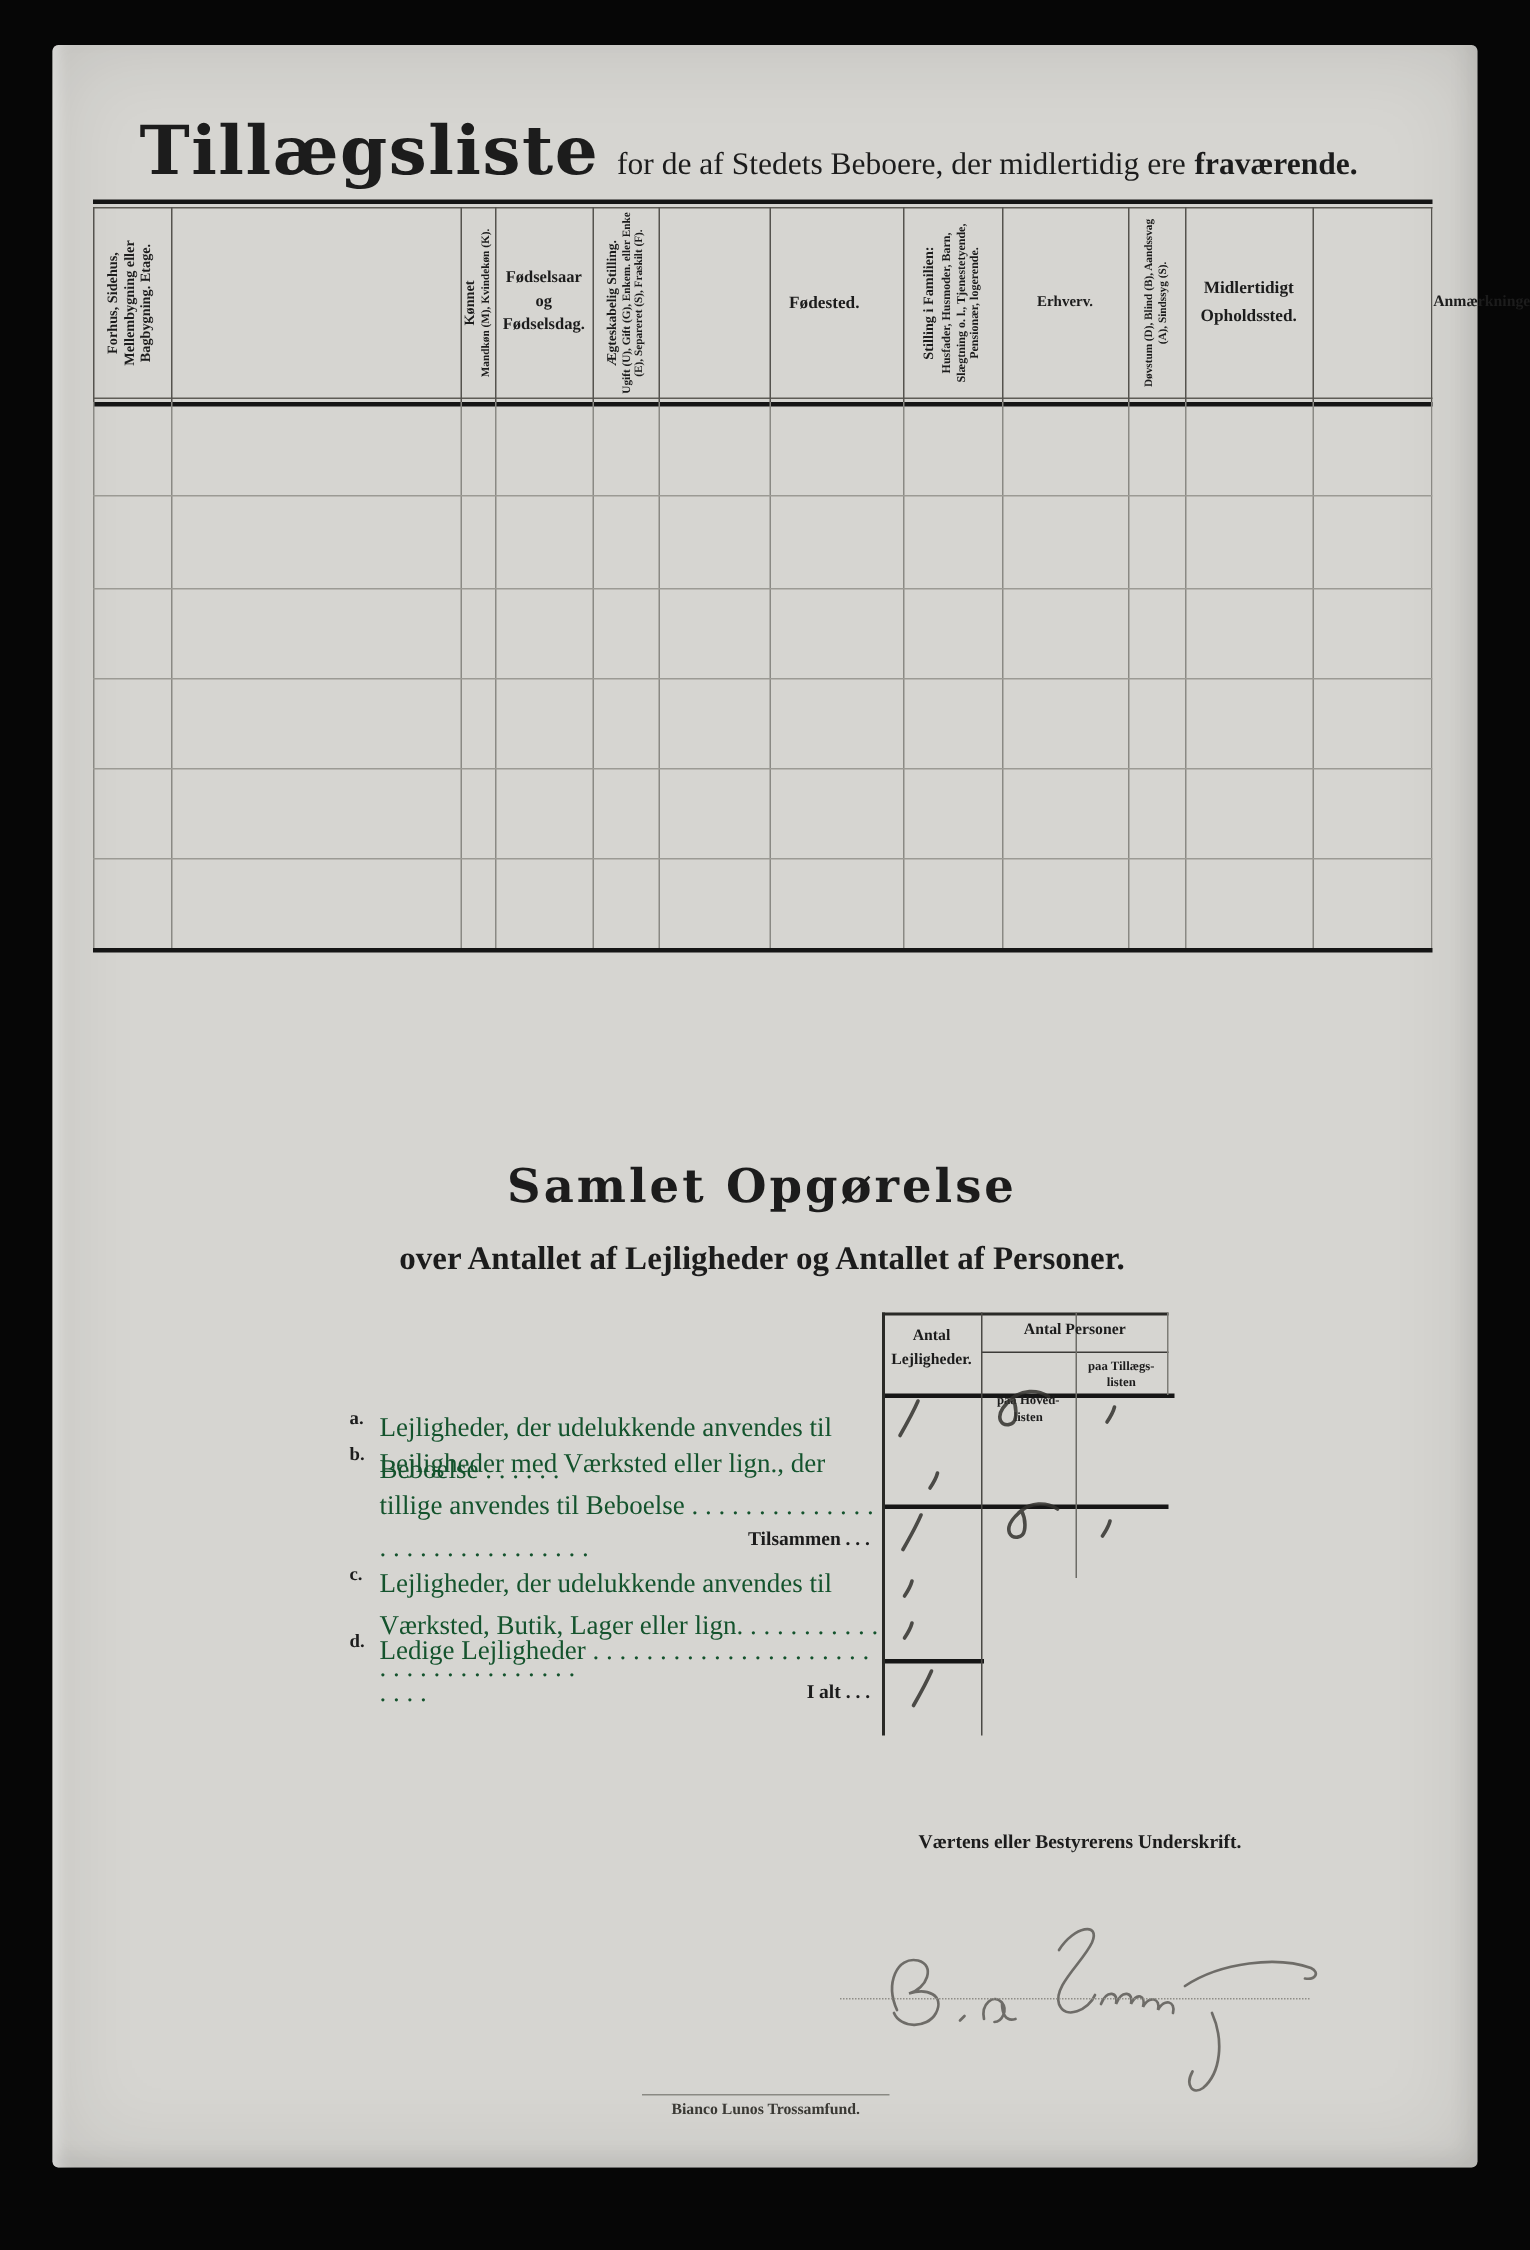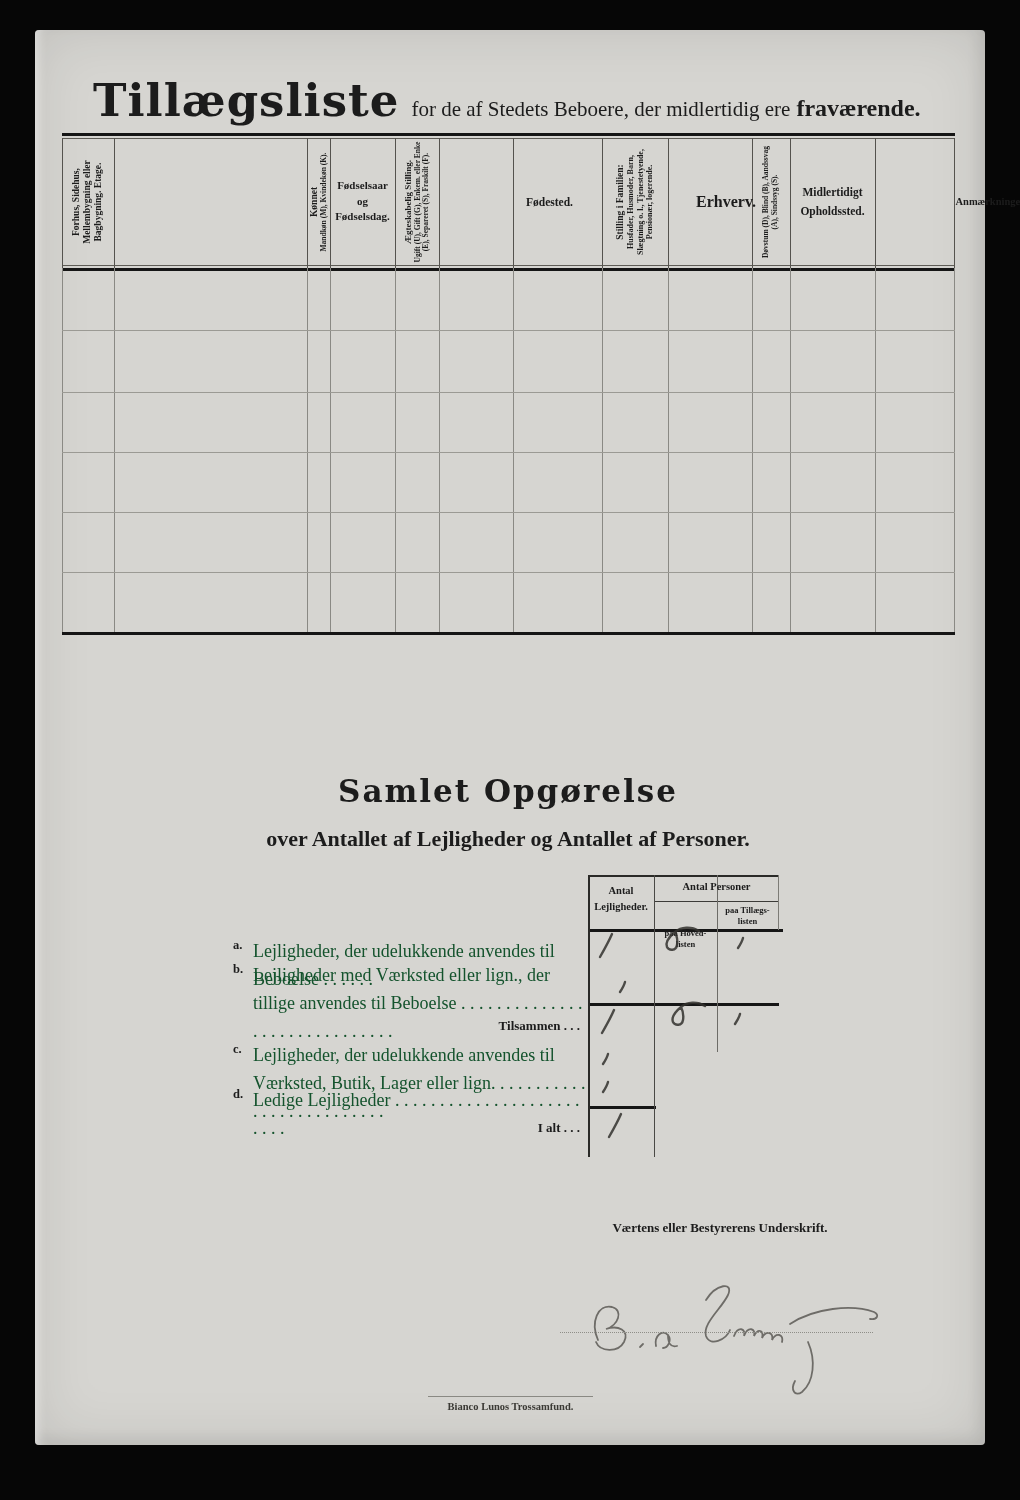--- a/index.html
+++ b/index.html
@@ -13,21 +13,21 @@
     position:absolute;left:35px;top:30px;width:950px;height:1415px;
     background:#d6d5d1;
     border-radius:4px;
     box-shadow:inset 0 0 60px rgba(0,0,0,0.10), inset 10px 0 10px -7px rgba(255,255,255,0.65), inset -6px -6px 14px rgba(0,0,0,0.08);
   }
   .abs{position:absolute;}
   
   .title-line{position:absolute;left:58px;top:44px;white-space:nowrap;}
   .title-main{font-size:45px;font-weight:bold;font-family:"DejaVu Serif","Liberation Serif",serif;letter-spacing:1px;}
   .title-rest{font-size:21px;margin-left:12px;font-weight:500;}
-  .title-emph{font-size:24px;font-weight:bold;margin-left:6px;}
+  .title-emph{font-size:21px;font-weight:bold;margin-left:6px;}
   
   .rule{position:absolute;left:27px;width:893px;background:#151515;}
   .rule.thin{background:#5e5c56;height:1px;}
   
   .th{position:absolute;top:108px;height:127px;display:flex;flex-direction:column;justify-content:center;align-items:center;text-align:center;font-weight:bold;}
   .th .l{display:block;}
   .vwrap{position:absolute;top:108px;height:127px;}
   .vt{position:absolute;left:50%;top:50%;transform:translate(-50%,-50%) rotate(-90deg);width:122px;text-align:center;font-weight:bold;line-height:1.18;}
   .vt .sub{font-weight:bold;}
   
@@ -122,21 +122,21 @@
   </div>
   <div class="th" style="left:470px;width:89px;font-size:11.5px;">
     <span class="l">Fødested.</span>
   </div>
   <div class="vwrap" style="left:567px;width:66px;">
     <div class="vt" style="font-size:8px;">
       <span style="font-size:9.5px;display:block;">Stilling i Familien:</span>
       <span class="sub">Husfader, Husmoder, Barn, Slægtning o. l., Tjenestetyende, Pensionær, logerende.</span>
     </div>
   </div>
-  <div class="th" style="left:633px;width:84px;font-size:16px;padding-left:16px;">
+  <div class="th" style="left:633px;width:84px;font-size:10px;">
     <span class="l">Erhverv.</span>
   </div>
   <div class="vwrap" style="left:717px;width:38px;">
     <div class="vt" style="font-size:7.5px;font-weight:bold;">Døvstum (D), Blind (B), Aandssvag (A), Sindssyg (S).</div>
   </div>
   <div class="th" style="left:755px;width:85px;font-size:11.5px;line-height:1.6;">
     <span class="l">Midlertidigt</span>
     <span class="l">Opholdssted.</span>
   </div>
   <div class="th" style="left:884px;width:80px;font-size:10.5px;padding-left:32px;">

